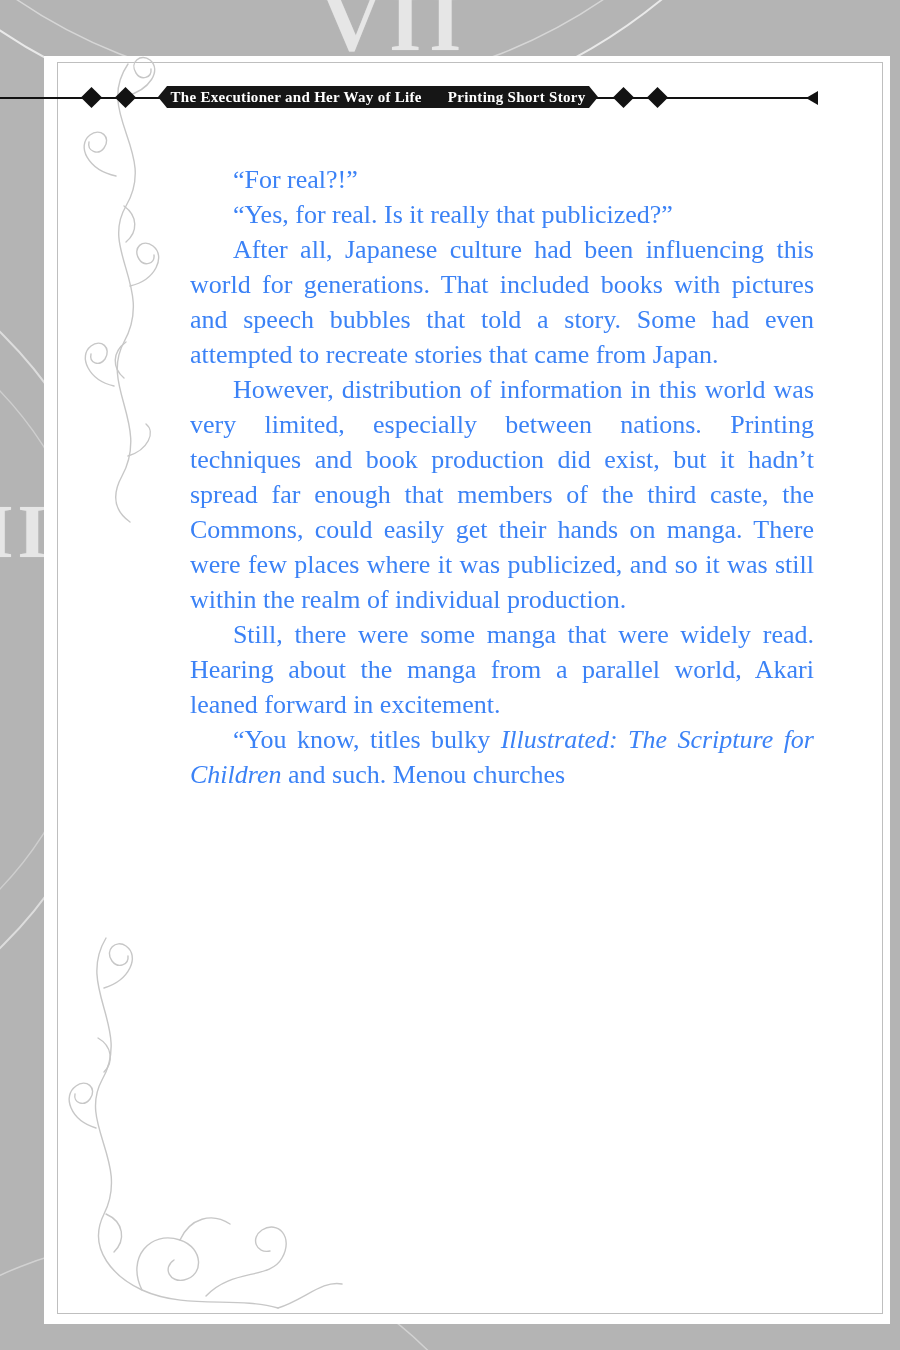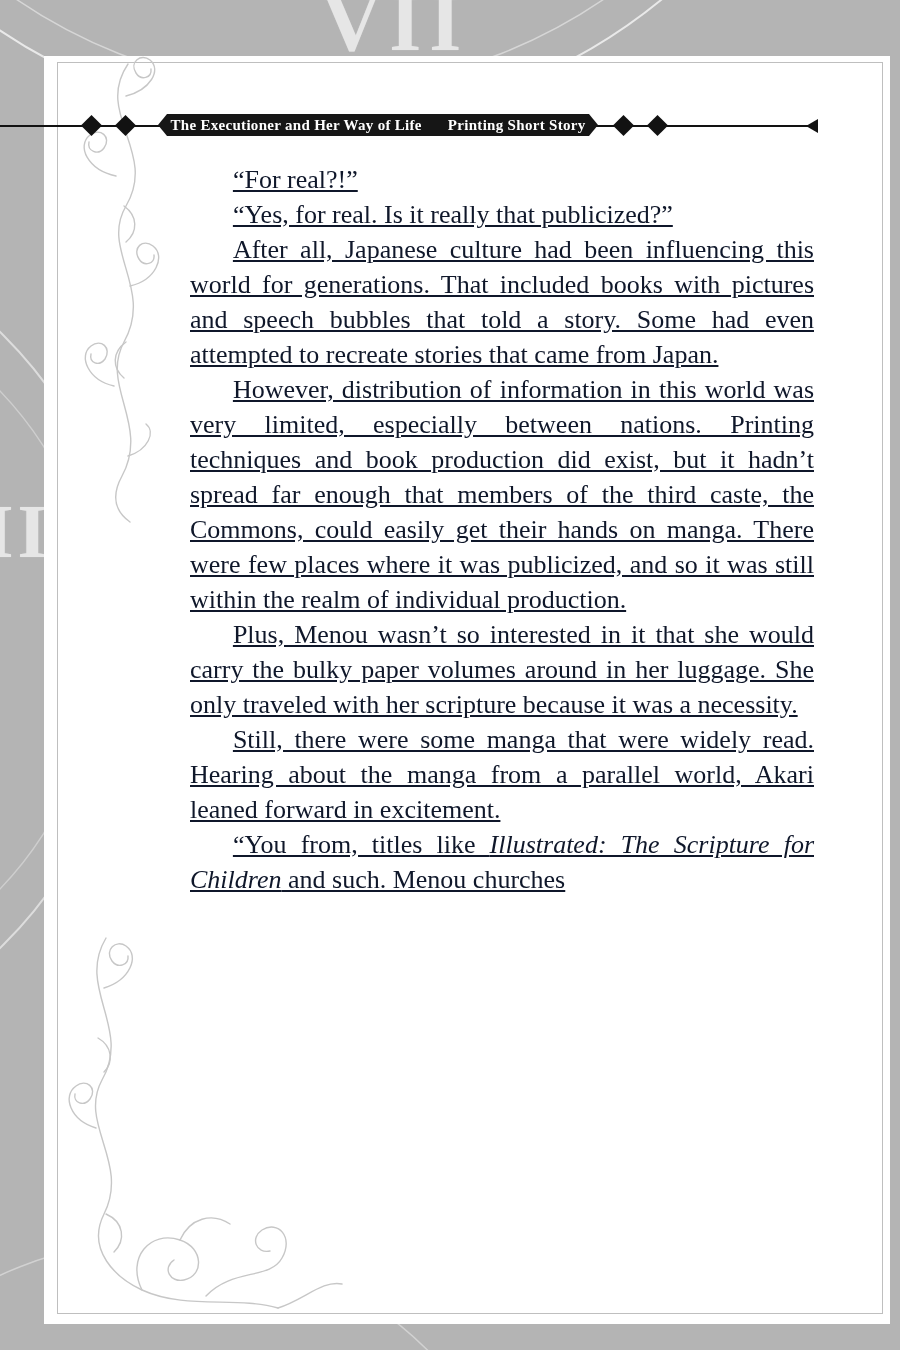--- a/index.html
+++ b/index.html
@@ -37,21 +37,21 @@
     position:absolute; left:13px; top:6px; right:7px; bottom:10px;
     border:1px solid #bfbfbf;
     pointer-events:none;
   }
   .orn { position:absolute; }
   .orn path { fill:none; stroke:#c7c7c7; stroke-width:1.4; stroke-linecap:round; }
   .orn-top { left:6px; top:0px; }
   .orn-bottom { left:2px; top:872px; }
 
   
-  .header { position:absolute; left:0; top:86px; width:756px; height:24px; z-index:3;margin-top:28px; }
+  .header { position:absolute; left:0; top:86px; width:756px; height:24px; z-index:3; }
   .rule {
     position:absolute; left:0; top:11px;
     width:808px; height:2px; background:#121212;
   }
   .diamond {
     position:absolute; top:4px;
     width:15px; height:15px;
     background:#121212;
     transform:rotate(45deg);
   }
@@ -72,25 +72,24 @@
     width:0; height:0;
     border-top:7px solid transparent;
     border-bottom:7px solid transparent;
     border-right:12px solid #121212;
   }
 
   
   .body {
     position:absolute; left:146px; top:106px;
     width:624px; z-index:2;
-    color:#0f172a;
+    color:#3b82f6;
     font-size:26px;
     line-height:35px;
     text-align:justify;
-    text-decoration:underline;
   }
   .body p { text-indent:1.65em; margin:0; }
   .italic { font-style:italic; }
 </style>
 </head>
 <body>
 
 <div class="screen">
 
   <div class="clock-layer">
@@ -129,23 +128,22 @@
       <path d="M134,312 C144,290 166,284 184,296"></path>
       <path d="M60,286 C78,294 80,312 68,324"></path>
       <path d="M52,110 C66,118 68,134 58,144"></path>
     </svg>
 
     <div class="body">
         <p><span>“For real?!”</span></p>
         <p><span>“Yes, for real. Is it really that publicized?”</span></p>
         <p><span>After all, Japanese culture had been influencing this world for generations. That included books with pictures and speech bubbles that told a story. Some had even attempted to recreate stories that came from Japan.</span></p>
         <p><span>However, distribution of information in this world was very limited, especially between nations. Printing techniques and book production did exist, but it hadn’t spread far enough that members of the third caste, the Commons, could easily get their hands on manga. There were few places where it was publicized, and so it was still within the realm of individual production.</span></p>
-        <p><span>Plus, Menou wasn’t so interested in it that she would carry the bulky paper volumes around in her luggage. She only traveled with her scripture because it was a necessity.</span></p>
         <p><span>Still, there were some manga that were widely read. Hearing about the manga from a parallel world, Akari leaned forward in excitement.</span></p>
-        <p><span>“You from, titles like </span><span class="italic">Illustrated: The Scripture for Children</span><span> and such. Menou churches</span></p>
+        <p><span>“You know, titles bulky </span><span class="italic">Illustrated: The Scripture for Children</span><span> and such. Menou churches</span></p>
       </div>
   </div>
 
   <div class="header">
     <div class="rule"></div>
     <span class="diamond" style="left:84px"></span>
     <span class="diamond" style="left:118px"></span>
     <div class="banner">
       <span>The Executioner and Her Way of Life</span>
       <span>Printing Short Story</span>

